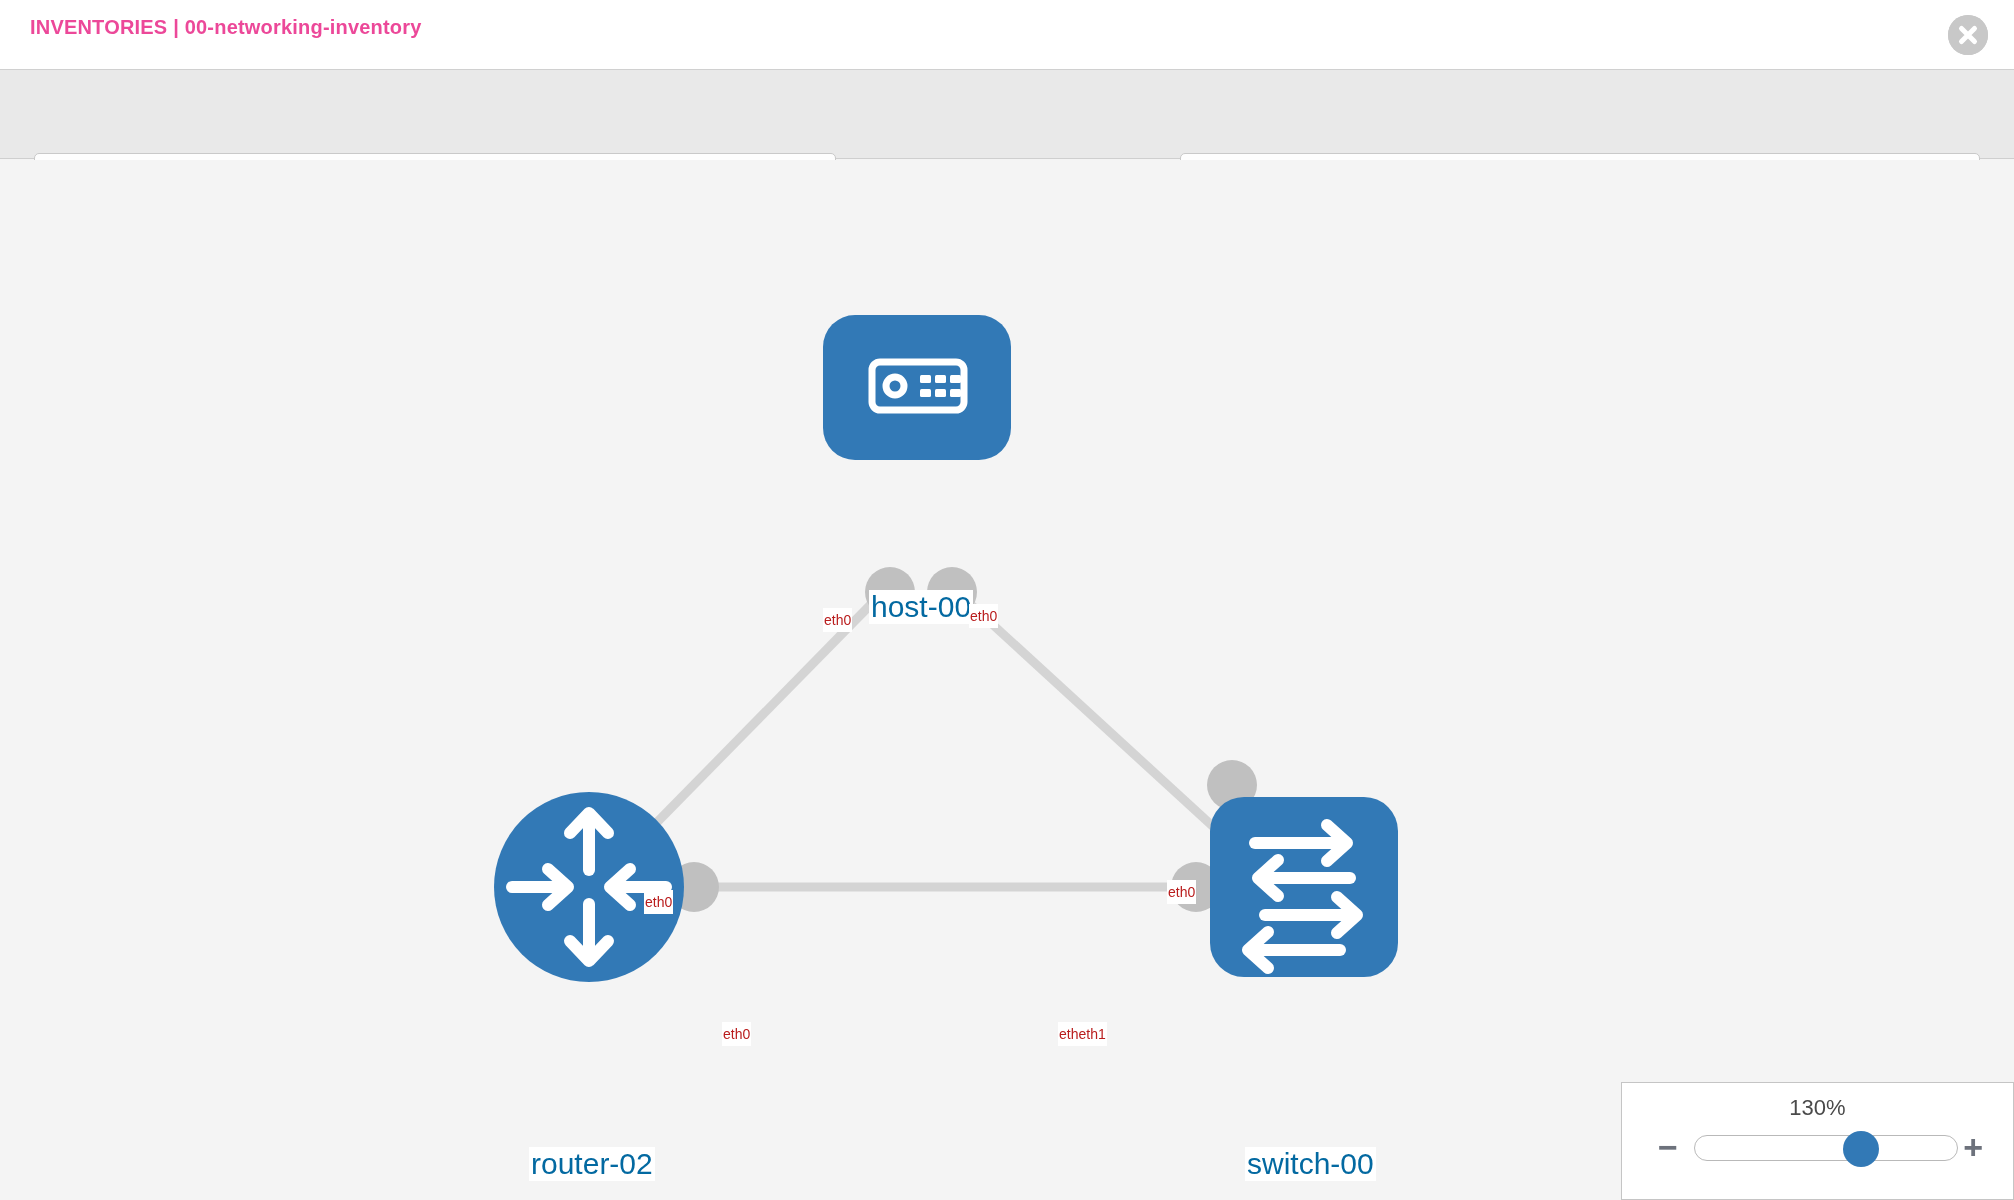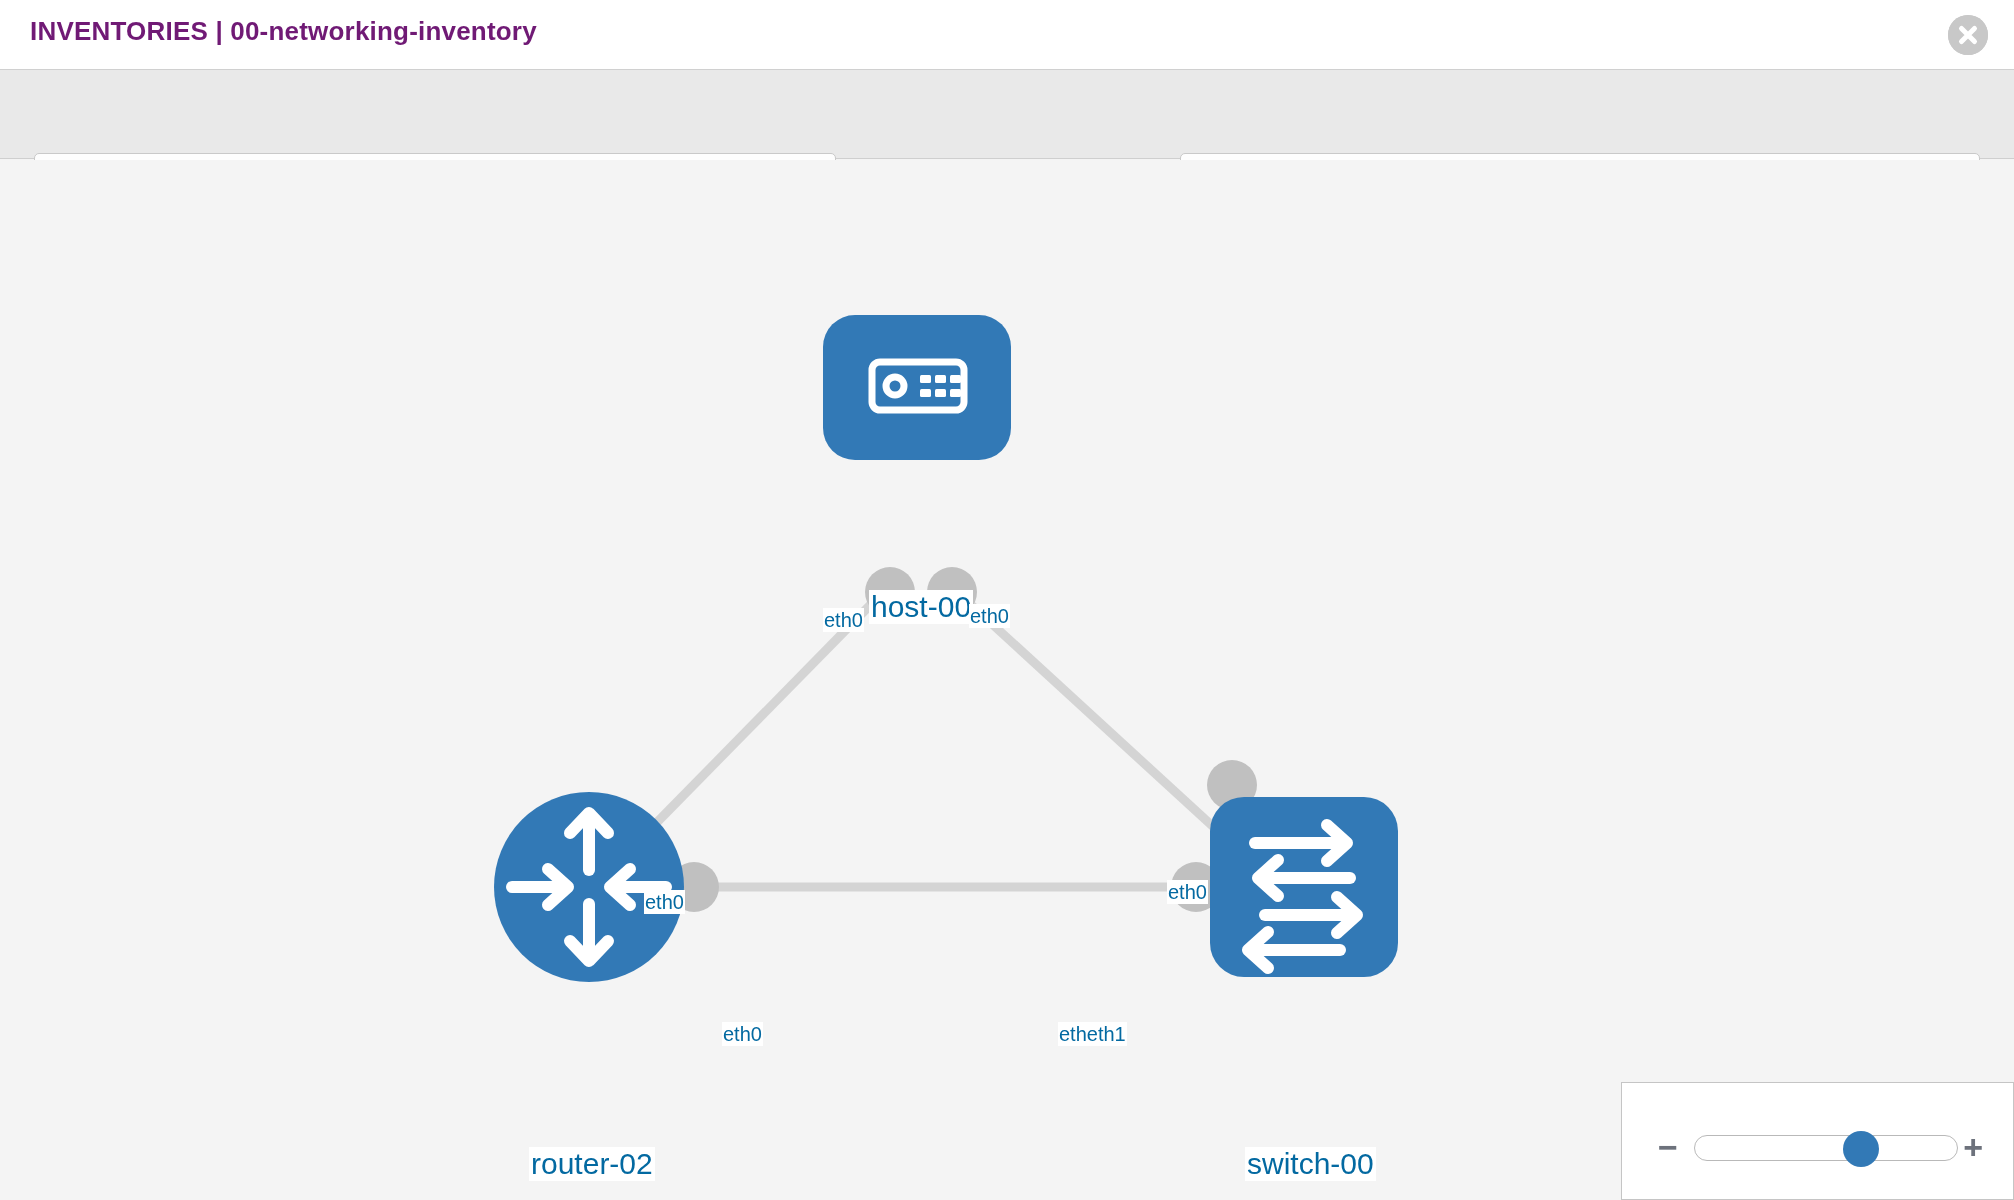--- a/index.html
+++ b/index.html
@@ -12,21 +12,21 @@
   #app { position: relative; width: 2014px; height: 1200px; background: #f4f4f4; }
 
   
   .header {
     position: absolute; left: 0; top: 0; width: 2014px; height: 70px;
     background: #ffffff;
     border-bottom: 1px solid #d0d0d0;
   }
   .header-title {
     position: absolute; left: 30px; top: 16px;
-    font-size: 26px; font-weight: bold; color: #701a75;
+    font-size: 20px; font-weight: bold; color: #ec4899;
     letter-spacing: 0.2px; white-space: nowrap;
   }
   .close-btn {
     position: absolute; right: 26px; top: 15px;
     width: 40px; height: 40px; border-radius: 50%;
     background: #c8c8c8; cursor: pointer;
   }
   .close-btn svg { display: block; }
 
   
@@ -90,22 +90,22 @@
     background: #ffffff;
     color: #0369a1;
     font-size: 30px;
     white-space: nowrap;
     line-height: 34px;
     padding: 0 2px;
   }
   .iface-label {
     position: absolute;
     background: #ffffff;
-    color: #0369a1;
-    font-size: 20px;
+    color: #b91c1c;
+    font-size: 14px;
     white-space: nowrap;
     line-height: 24px;
     padding: 0 1px;
   }
 
   
   .zoom-panel {
     position: absolute; left: 1621px; top: 1082px;
     width: 393px; height: 118px;
     background: #ffffff;
@@ -261,20 +261,21 @@
     <div class="iface-label" style="left:823px; top:448px;">eth0</div>
     <div class="iface-label" style="left:969px; top:444px;">eth0</div>
     <div class="iface-label" style="left:644px; top:730px;">eth0</div>
     <div class="iface-label" style="left:1167px; top:720px;">eth0</div>
     <div class="iface-label" style="left:722px; top:862px;">eth0</div>
     <div class="iface-label" style="left:1058px; top:862px;">etheth1</div>
 
   </div>
 
   <div class="zoom-panel">
+    <div class="zoom-value">130%</div>
     <div class="zoom-minus">−</div>
     <div class="zoom-track">
       <div class="zoom-thumb"></div>
     </div>
     <div class="zoom-plus">+</div>
   </div>
 
 </div>
 
 </body></html>

